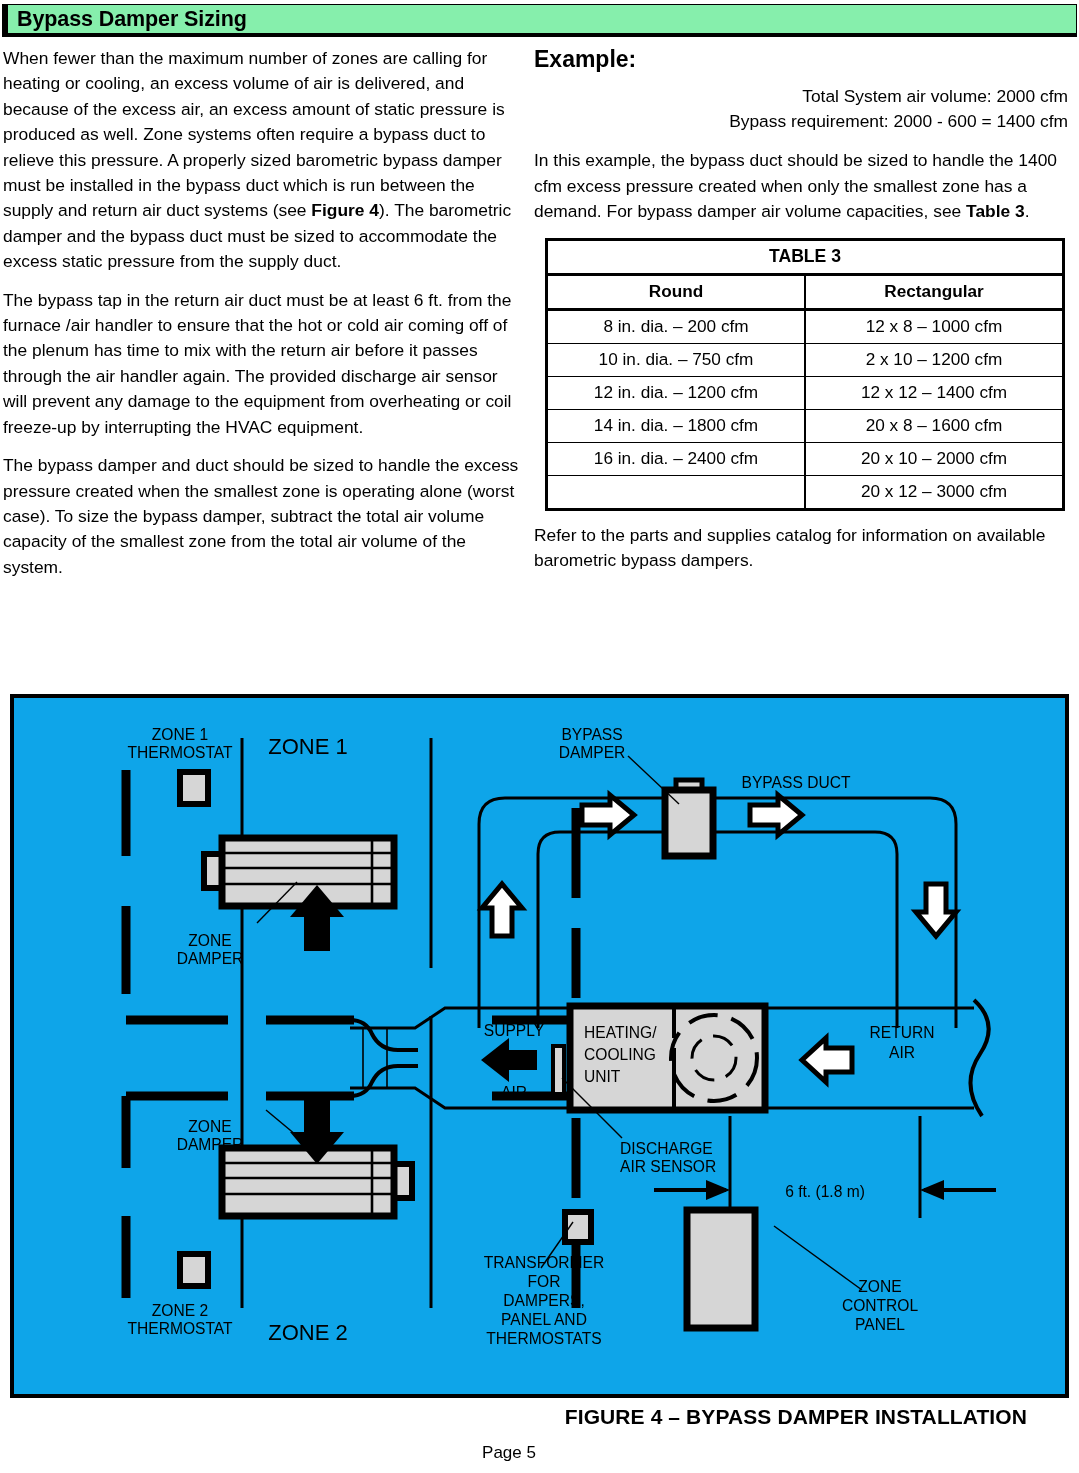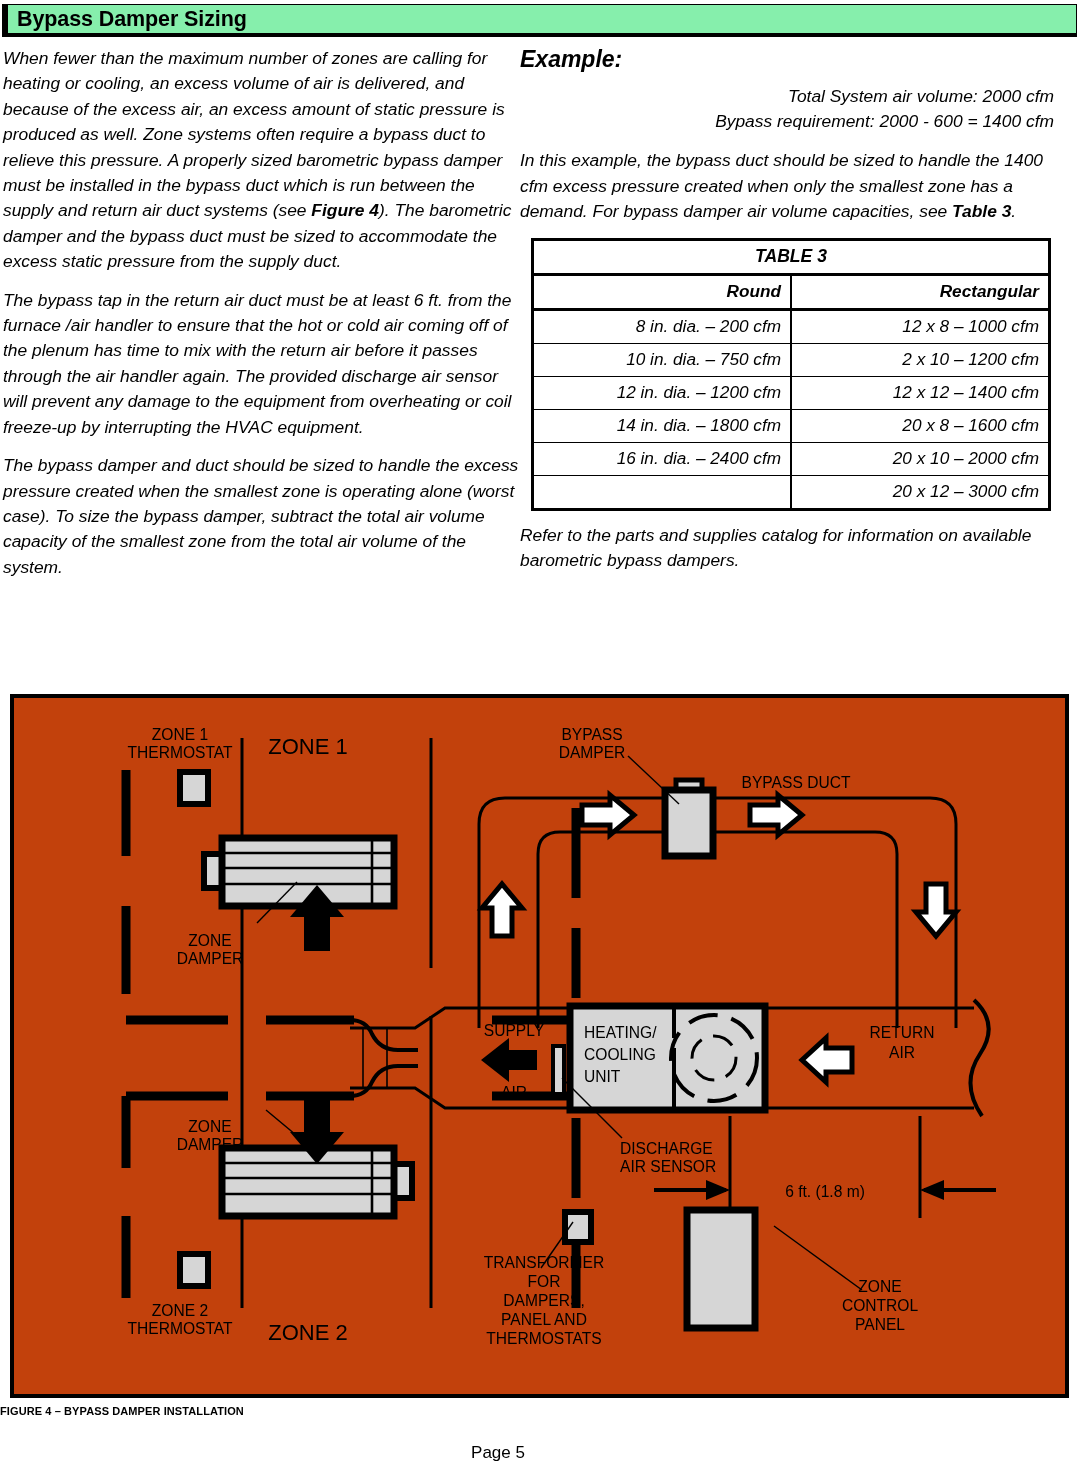--- a/index.html
+++ b/index.html
@@ -32,21 +32,21 @@
     font-size: 21.5px;
     font-weight: bold;
     letter-spacing: -0.1px;
   }
 
   
   .columns {
     display: flex;
     padding: 0 3px;
     margin-top: 9px;
-    font-style: italic;
+    gap: 14px;
   }
   .col { width: 517px; }
   .col-right { width: 534px; }
 
   p.body {
     margin: 0 0 13px 0;
     font-size: 17.4px;
     line-height: 25.4px;
     text-align: left;
   }
@@ -71,21 +71,21 @@
     width: 520px;
     margin: 11px 0 12px 11px;
     border: 3px solid #000;
     table-layout: fixed;
   }
   table.t3 td, table.t3 th {
     border: 1.5px solid #000;
     font-size: 17.2px;
     padding: 5px 9px 6px 9px;
     height: 32px;
-    text-align: right;
+    text-align: center;
     font-weight: normal;
   }
   table.t3 .title-row td {
     text-align: center;
     font-weight: bold;
     font-size: 17.6px;
     border-bottom: 3px solid #000;
   }
   table.t3 .head-row td {
     font-weight: bold;
@@ -93,35 +93,35 @@
   }
   table.t3 .c-left  { width: 262px; border-right: 2px solid #000; }
   table.t3 .c-right { width: 255px; }
 
   
   .figure-box {
     position: absolute;
     left: 10px; top: 694px;
     width: 1059px; height: 704px;
     border: 4px solid #000;
-    background: #c2410c;
+    background: #0ea5e9;
   }
   .fig { position: absolute; left: 0; top: 0; width: 100%; height: 100%; }
 
   .fig-caption {
     position: absolute;
-    left: 0; top: 1405px; width: 892px;
-    text-align: left;
-    font-size: 11px;
+    left: 0; top: 1405px; width: 1027px;
+    text-align: right;
+    font-size: 21px;
     font-weight: bold;
     letter-spacing: 0.1px;
   }
   .page-num {
     position: absolute;
-    left: 1px; top: 1443px; width: 994px;
+    left: 12px; top: 1443px; width: 994px;
     text-align: center;
     font-size: 17px;
   }
 
   
   .dtext {
     font-family: "Liberation Sans", sans-serif;
     font-size: 15.6px;
     fill: #000;
   }

